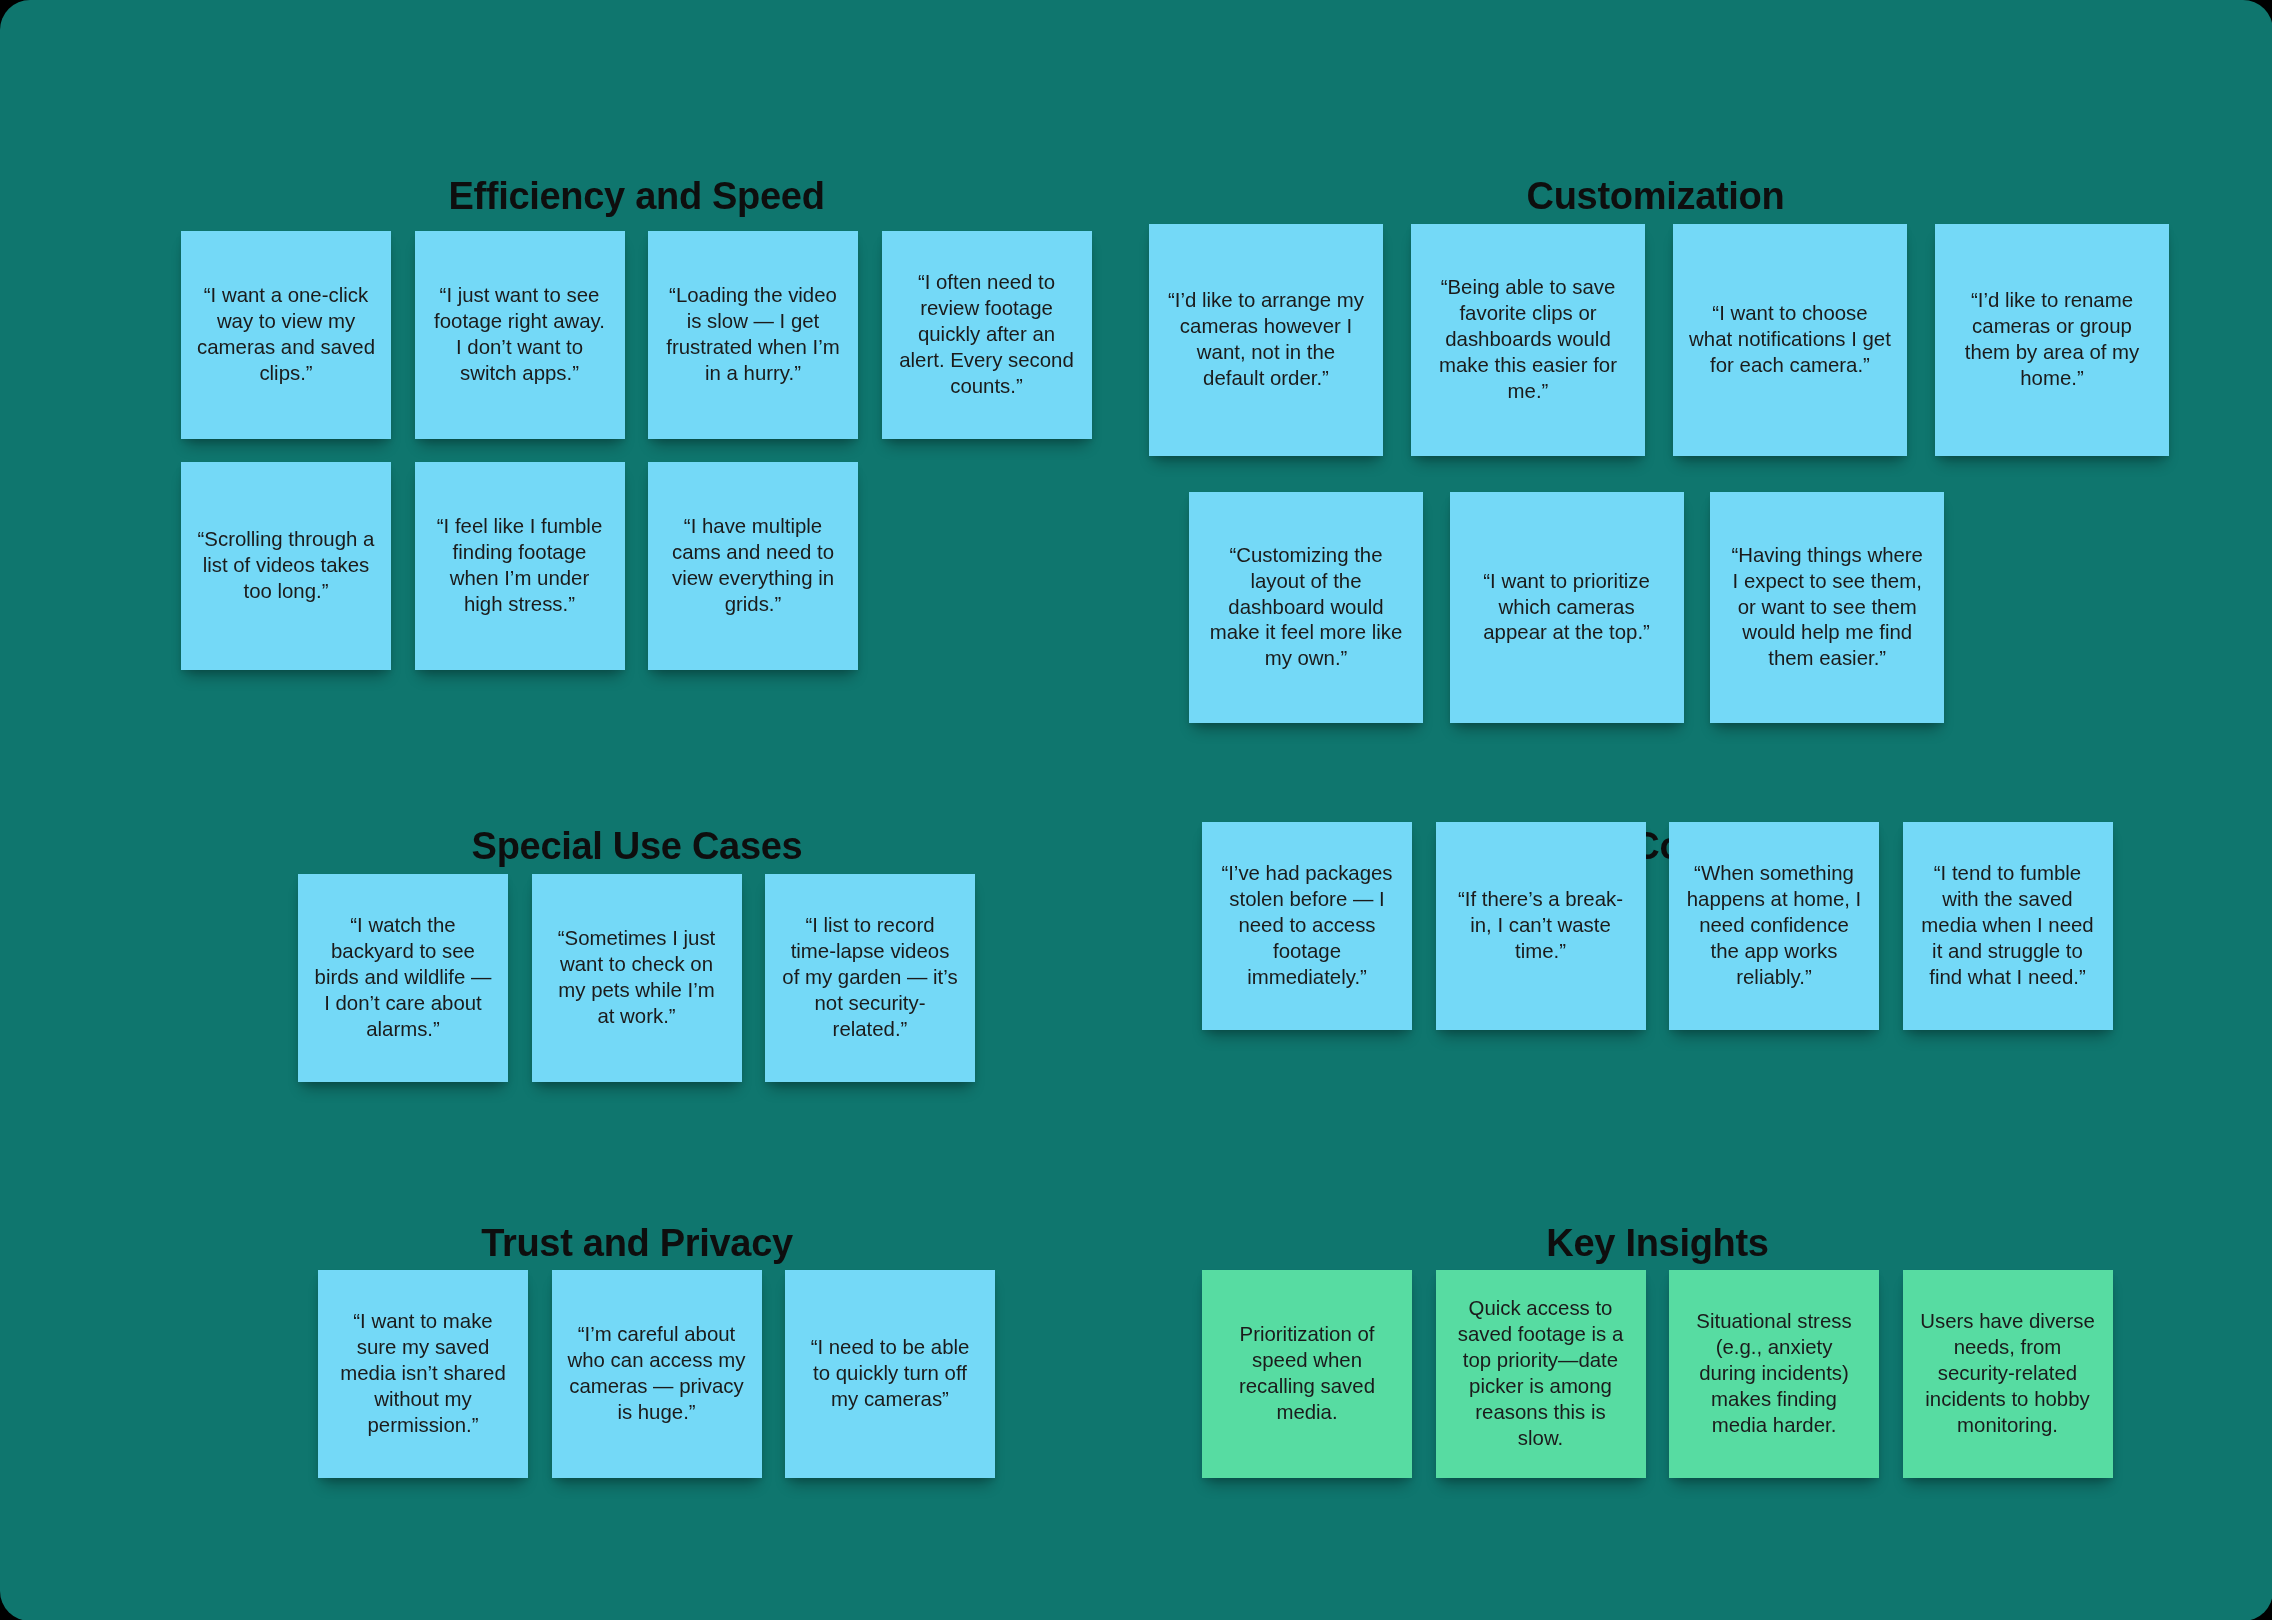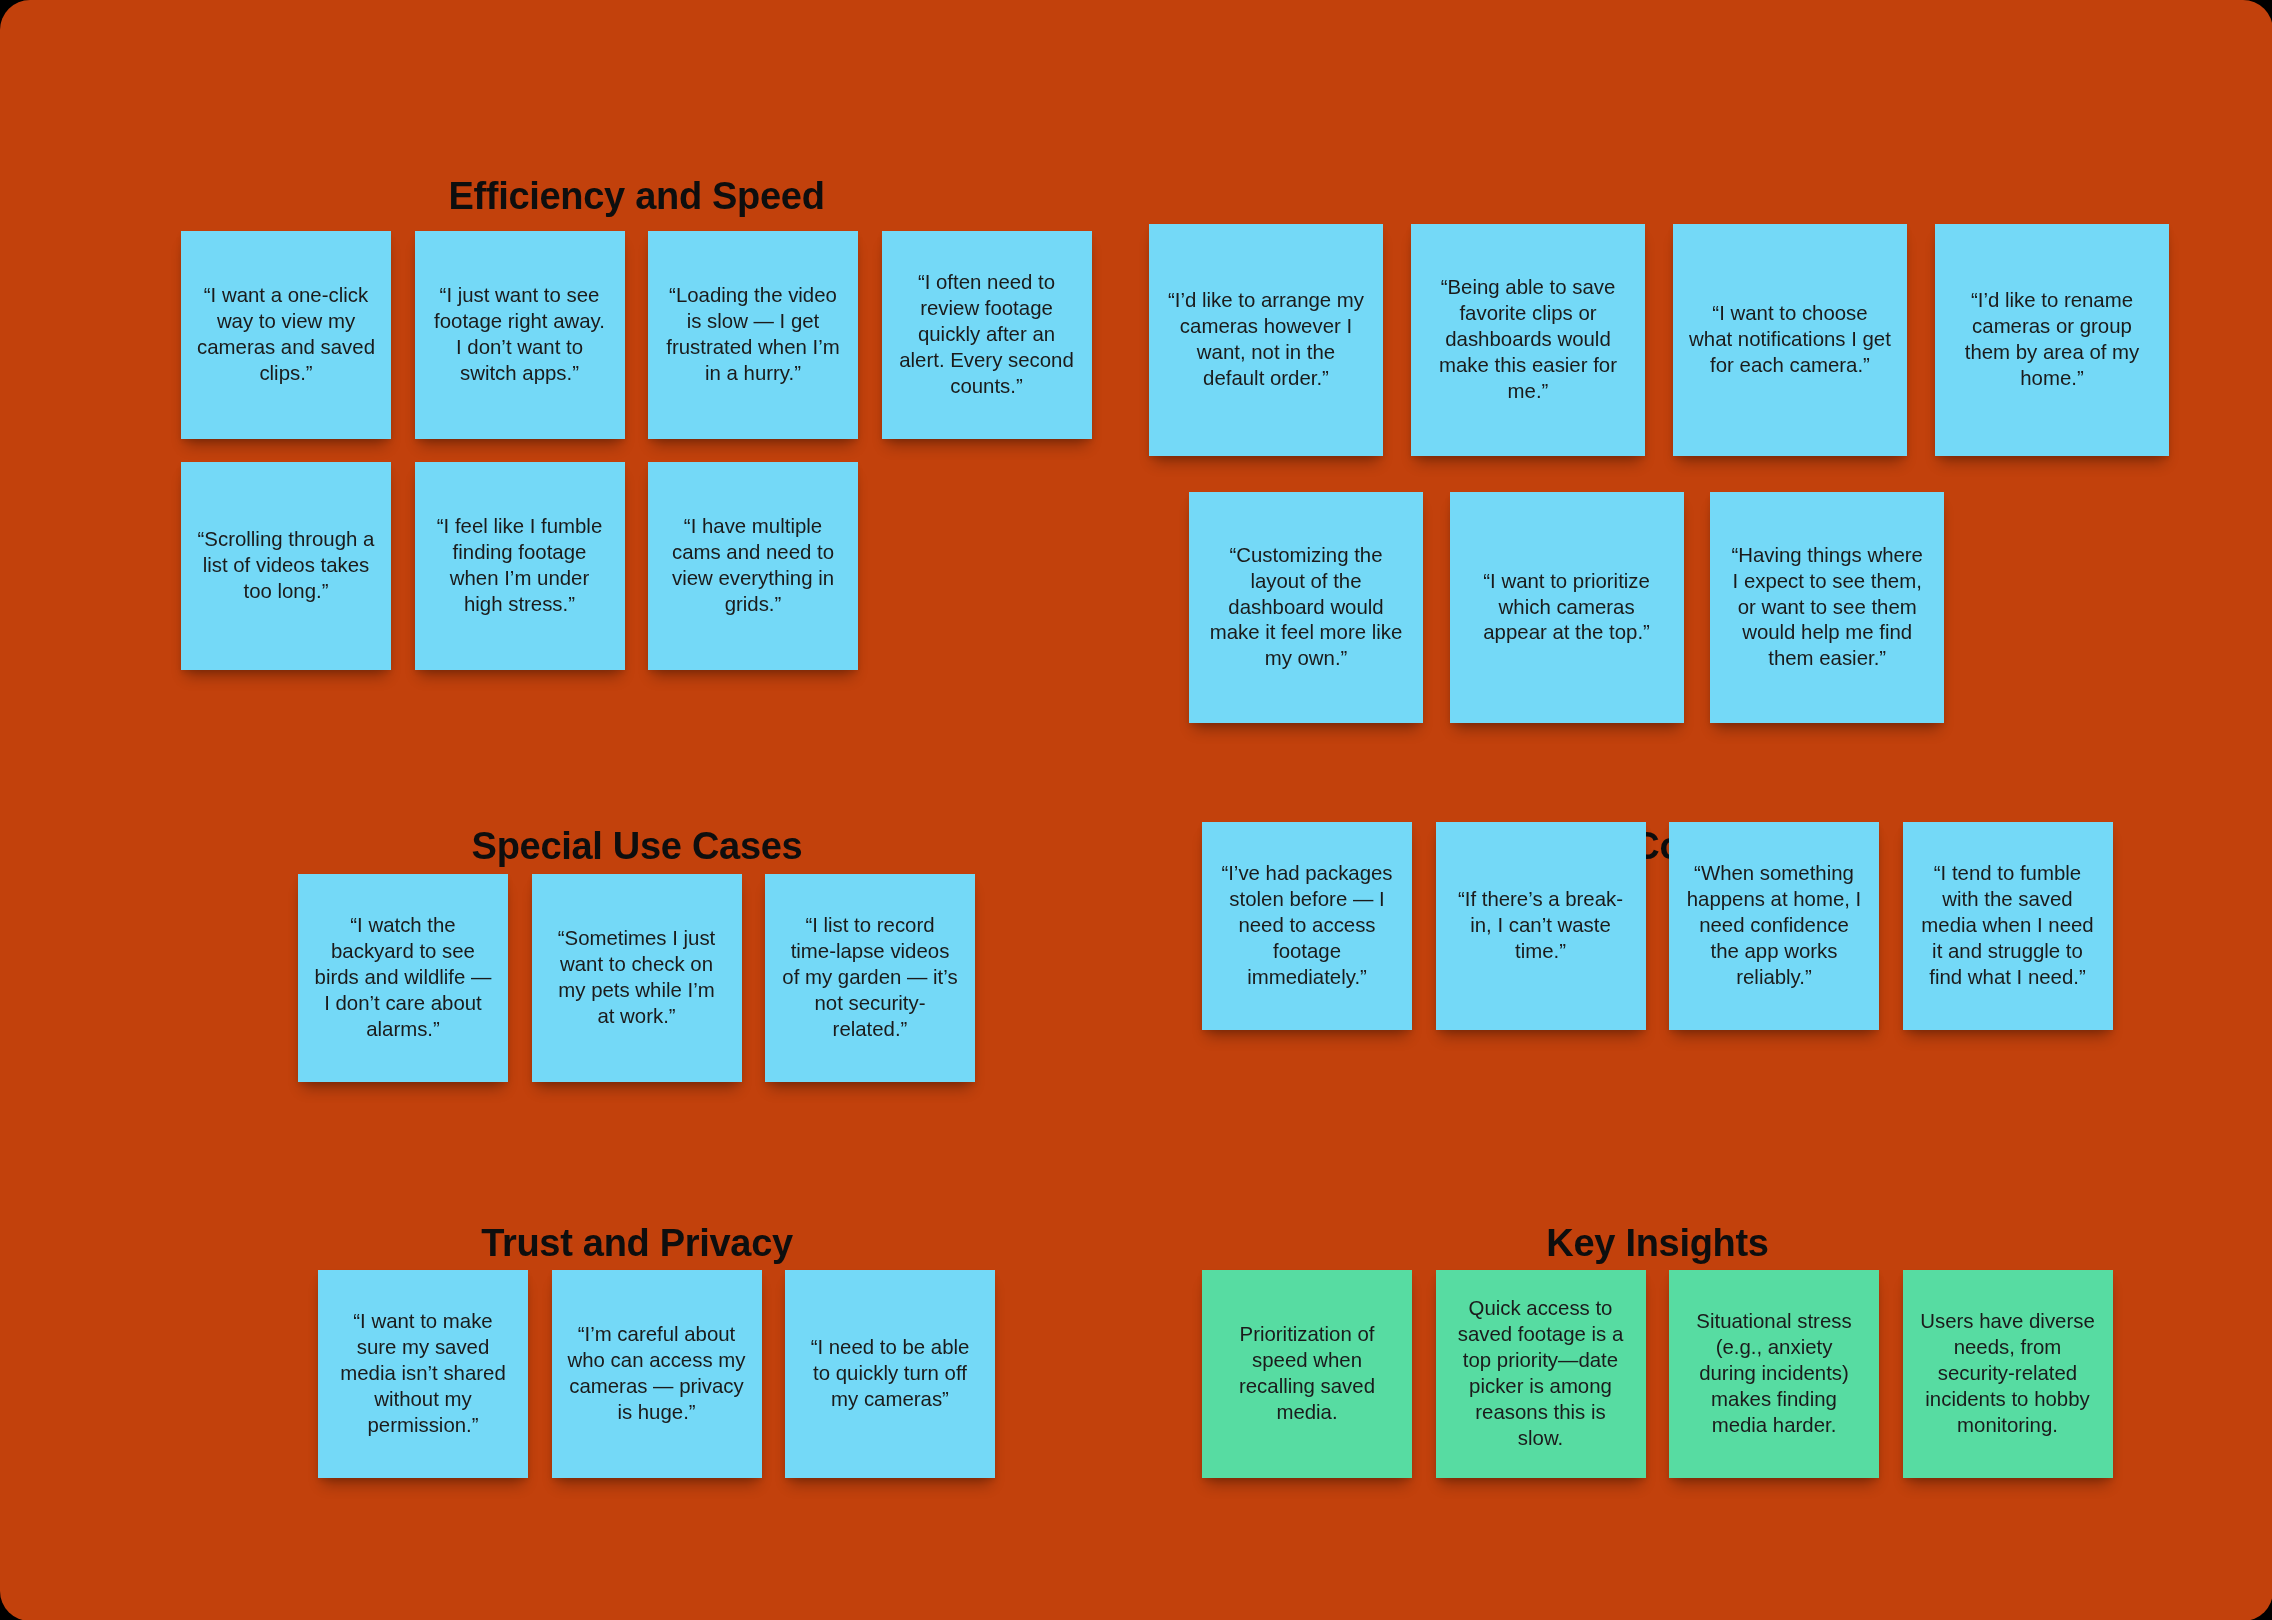--- a/index.html
+++ b/index.html
@@ -9,21 +9,21 @@
   }
   body {
     width: 2273px;
     height: 1621px;
     position: relative;
     font-family: "Liberation Sans", sans-serif;
   }
   .board {
     position: absolute;
     inset: 0;
-    background: #c2410c;
+    background: #0f766e;
     border-radius: 30px;
     overflow: hidden;
   }
   .section-title {
     position: absolute;
     text-align: center;
     font-size: 38px;
     font-weight: 700;
     letter-spacing: -0.3px;
     color: #0E0E0E;
@@ -65,20 +65,21 @@
     <div class="note blue sz-a">“I just want to see footage right away. I don’t want to switch apps.”</div>
     <div class="note blue sz-a">“Loading the video is slow — I get frustrated when I’m in a hurry.”</div>
     <div class="note blue sz-a">“I often need to review footage quickly after an alert. Every second counts.”</div>
   </div>
   <div class="note-row gap38" style="left:181px; top:462px;justify-content:center;">
     <div class="note blue sz-a">“Scrolling through a list of videos takes too long.”</div>
     <div class="note blue sz-a">“I feel like I fumble finding footage when I’m under high stress.”</div>
     <div class="note blue sz-a">“I have multiple cams and need to view everything in grids.”</div>
   </div>
 
+  <h2 class="section-title" style="left:1149px; top:144px; width:1013px;">Customization</h2>
   <div class="note-row gap45" style="left:1149px; top:224px;">
     <div class="note blue sz-b">“I’d like to arrange my cameras however I want, not in the default order.”</div>
     <div class="note blue sz-b">“Being able to save favorite clips or dashboards would make this easier for me.”</div>
     <div class="note blue sz-b">“I want to choose what notifications I get for each camera.”</div>
     <div class="note blue sz-b">“I’d like to rename cameras or group them by area of my home.”</div>
   </div>
   <div class="note-row gap43" style="left:1149px; top:492px;">
     <div class="note blue sz-c">“Customizing the layout of the dashboard would make it feel more like my own.”</div>
     <div class="note blue sz-c">“I want to prioritize which cameras appear at the top.”</div>
     <div class="note blue sz-c">“Having things where I expect to see them, or want to see them would help me find them easier.”</div>

